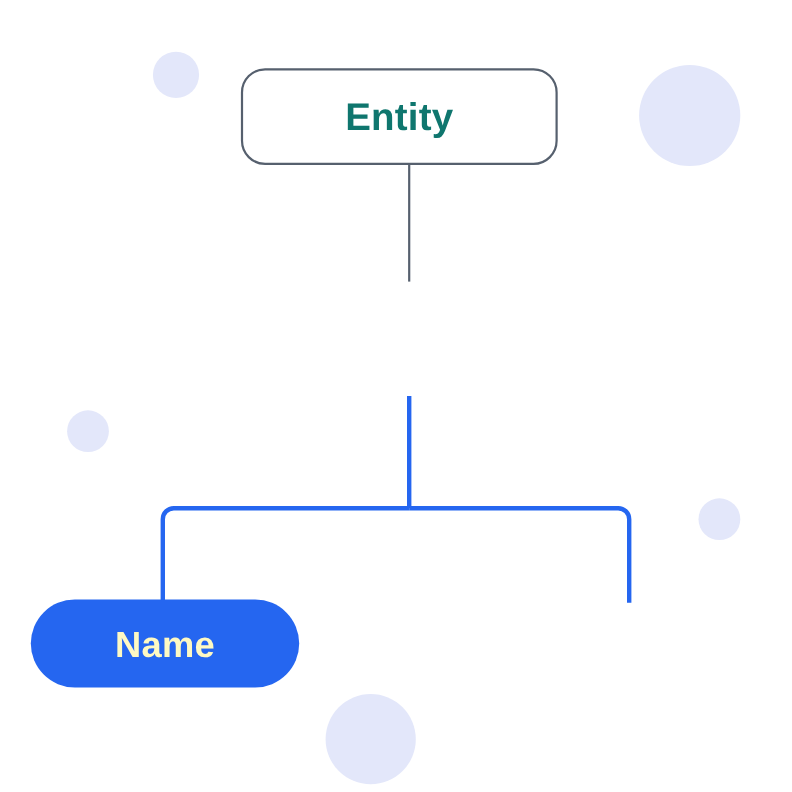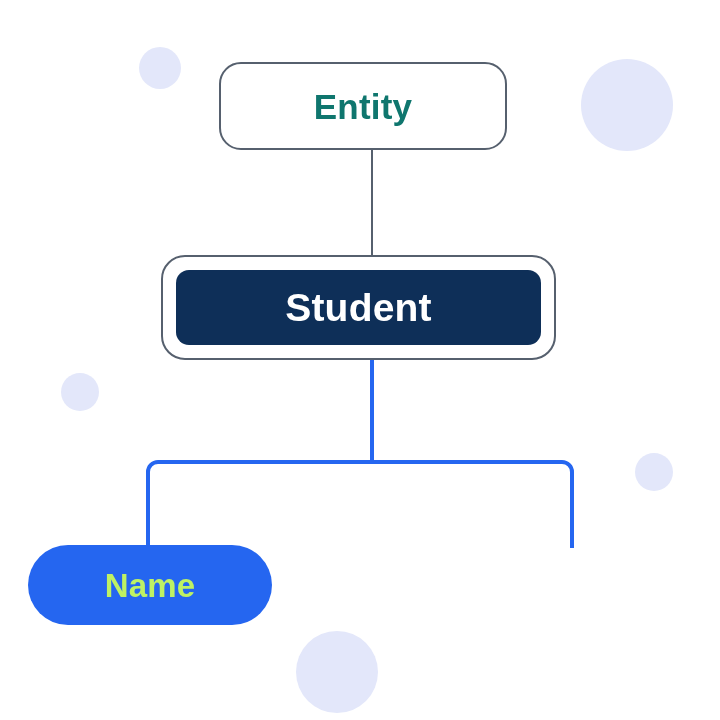--- a/index.html
+++ b/index.html
@@ -99,21 +99,21 @@
   .pill {
     top: 545px;
     width: 244px;
     height: 80px;
     background: #2566f0;
     border-radius: 40px;
   }
   #node-name  { left: 28px;  }
   #node-address { left: 448px; }
   .pill .node-label {
-    color: #bef264;
+    color: #fef9c3;
     font-size: 33px;
     font-weight: 600;
     letter-spacing: 0.2px;
     line-height: 1;
   }
 </style>
 </head>
 <body>
 
 <div id="stage">
@@ -132,24 +132,19 @@
 
     <path d="M372 462 L158 462 A10 10 0 0 0 148 472 L148 548" stroke="#2566f0" stroke-width="4" fill="none" stroke-linecap="butt"></path>
 
     <path d="M372 462 L562 462 A10 10 0 0 1 572 472 L572 548" stroke="#2566f0" stroke-width="4" fill="none" stroke-linecap="butt"></path>
   </svg>
 
   <div class="node" id="node-entity">
     <span class="node-label">Entity</span>
   </div>
 
-  <div class="node" id="node-student">
-    <div id="student-fill">
-      <span class="node-label">Student</span>
-    </div>
-  </div>
 
   <div class="node pill" id="node-name">
     <span class="node-label">Name</span>
   </div>
 
 
 </div>
 
 </body></html>

